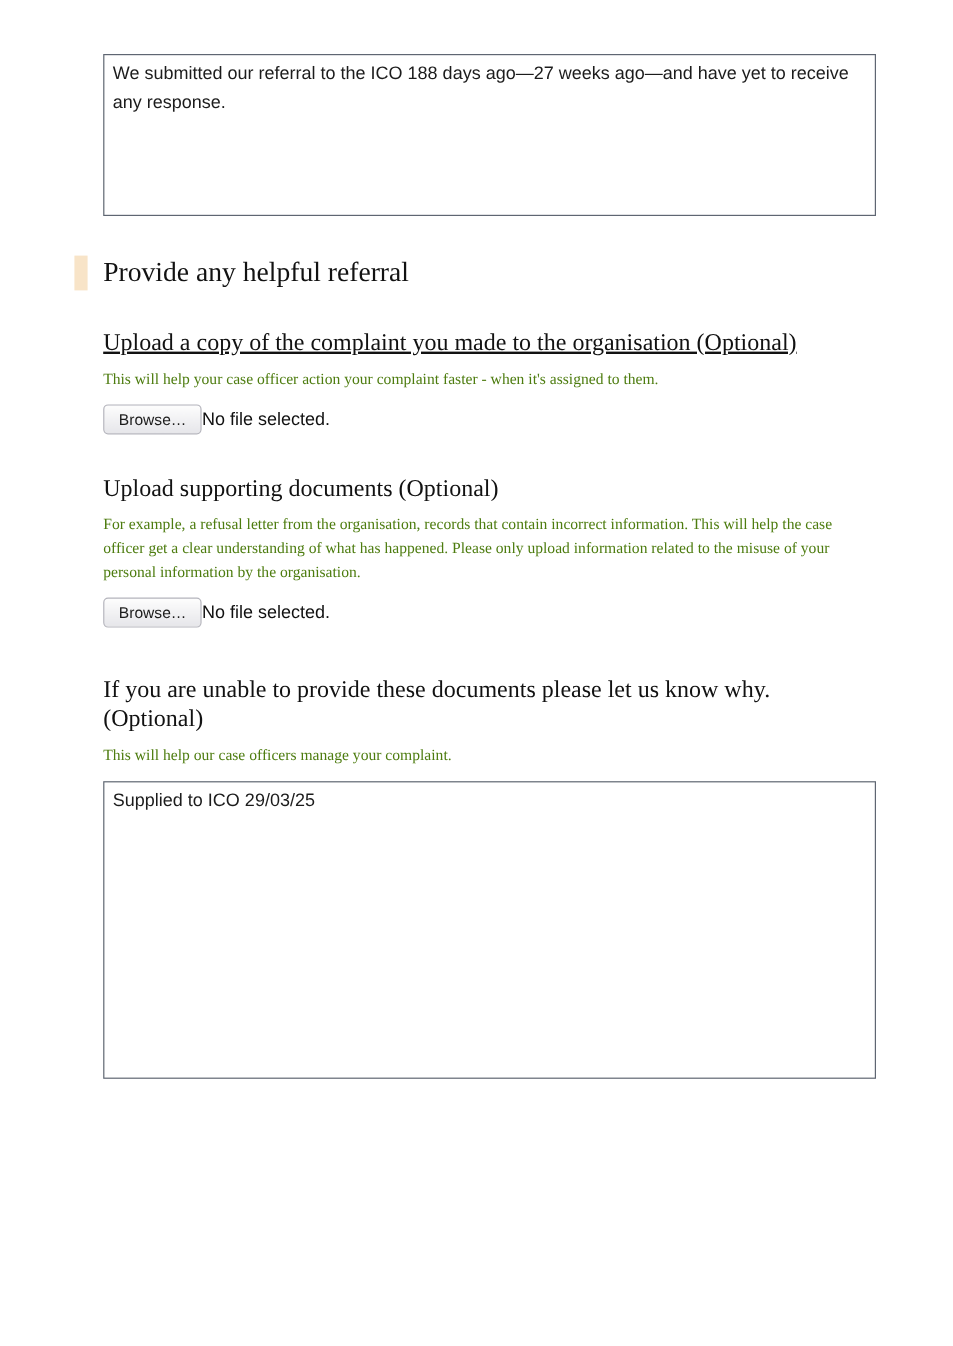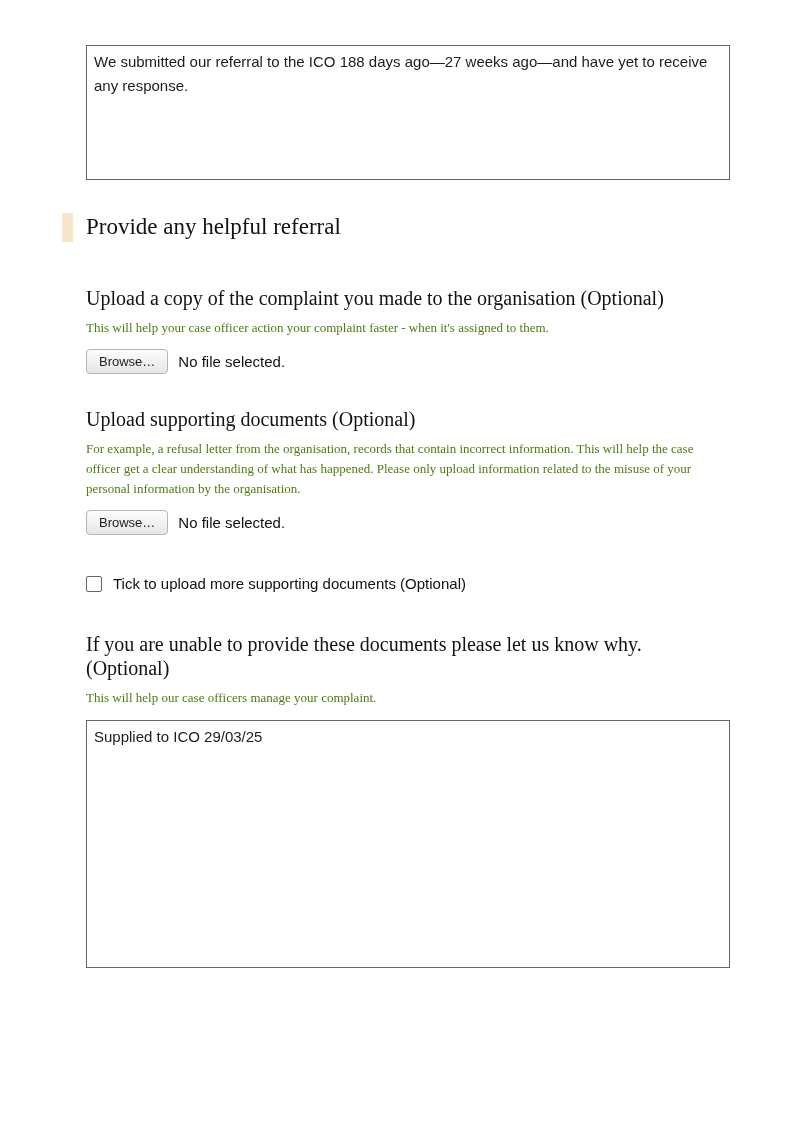--- a/index.html
+++ b/index.html
@@ -65,21 +65,21 @@
     color: #1c1c1c;
   }
 
   h2.field-heading {
     font-family: "Liberation Serif", "DejaVu Serif", serif;
     font-weight: 400;
     font-size: 20px;
     line-height: 24px;
     color: #121212;
   }
-  .heading-1 { margin-top: 44px; }
+  .heading-1 { margin-top: 32px; text-decoration: underline; }
   .heading-2 { margin-top: 33px; }
   .heading-3 { margin-top: 40px; max-width: 620px; }
 
   p.hint {
     margin-top: 8px;
     max-width: 640px;
     font-size: 13px;
     line-height: 20px;
     color: #4d7c0f;
     font-family: Liberation Serif, serif;
@@ -97,21 +97,20 @@
     font-size: 13px;
     color: #1c1c1c;
     background: linear-gradient(#fdfdfd, #e6e6ea);
     border: 1px solid #b4b4bc;
     border-radius: 4px;
     padding: 3px 12px;
     height: 25px;
     cursor: pointer;
   }
   .file-status {
-    margin-left: 10px;
     font-size: 15px;
     color: #111111;
   }
 
   
   .checkbox-row {
     margin-top: 40px;
     display: flex;
     align-items: center;
   }
@@ -154,23 +153,19 @@
     <span class="file-status">No file selected.</span>
   </div>
 
   <h2 class="field-heading heading-2">Upload supporting documents (Optional)</h2>
   <p class="hint">For example, a refusal letter from the organisation, records that contain incorrect information. This will help the case officer get a clear understanding of what has happened. Please only upload information related to the misuse of your personal information by the organisation.</p>
   <div class="file-row">
     <button class="browse-button">Browse…</button>
     <span class="file-status">No file selected.</span>
   </div>
 
-  <div class="checkbox-row">
-    <span class="checkbox-box"></span>
-    <span class="checkbox-label">Tick to upload more supporting documents (Optional)</span>
-  </div>
 
   <h2 class="field-heading heading-3">If you are unable to provide these documents please let us know why. (Optional)</h2>
   <p class="hint mt-hint3">This will help our case officers manage your complaint.</p>
 
   <textarea id="reason-textarea" class="form-textarea" spellcheck="false" style="">Supplied to ICO 29/03/25</textarea>
 
 </div>
 
 </body></html>

